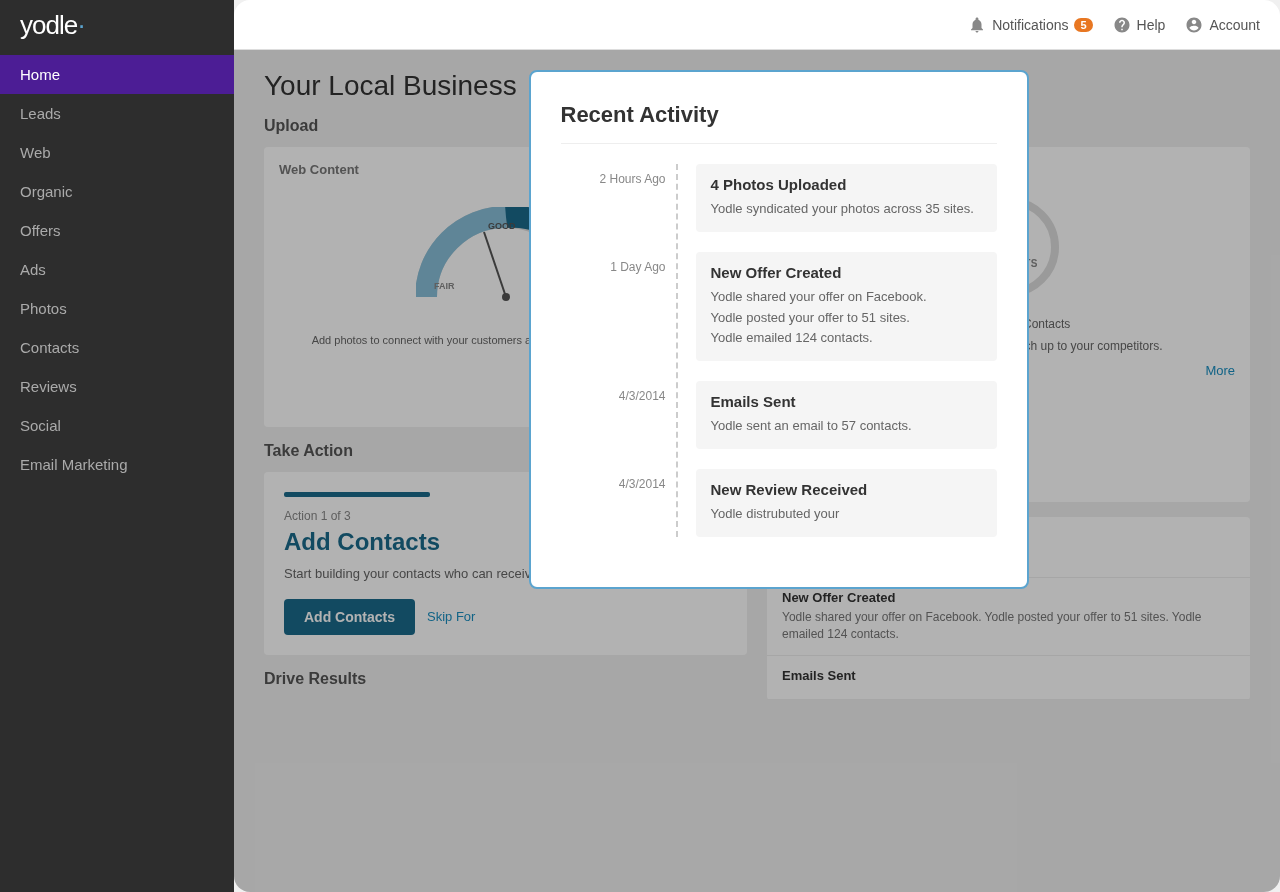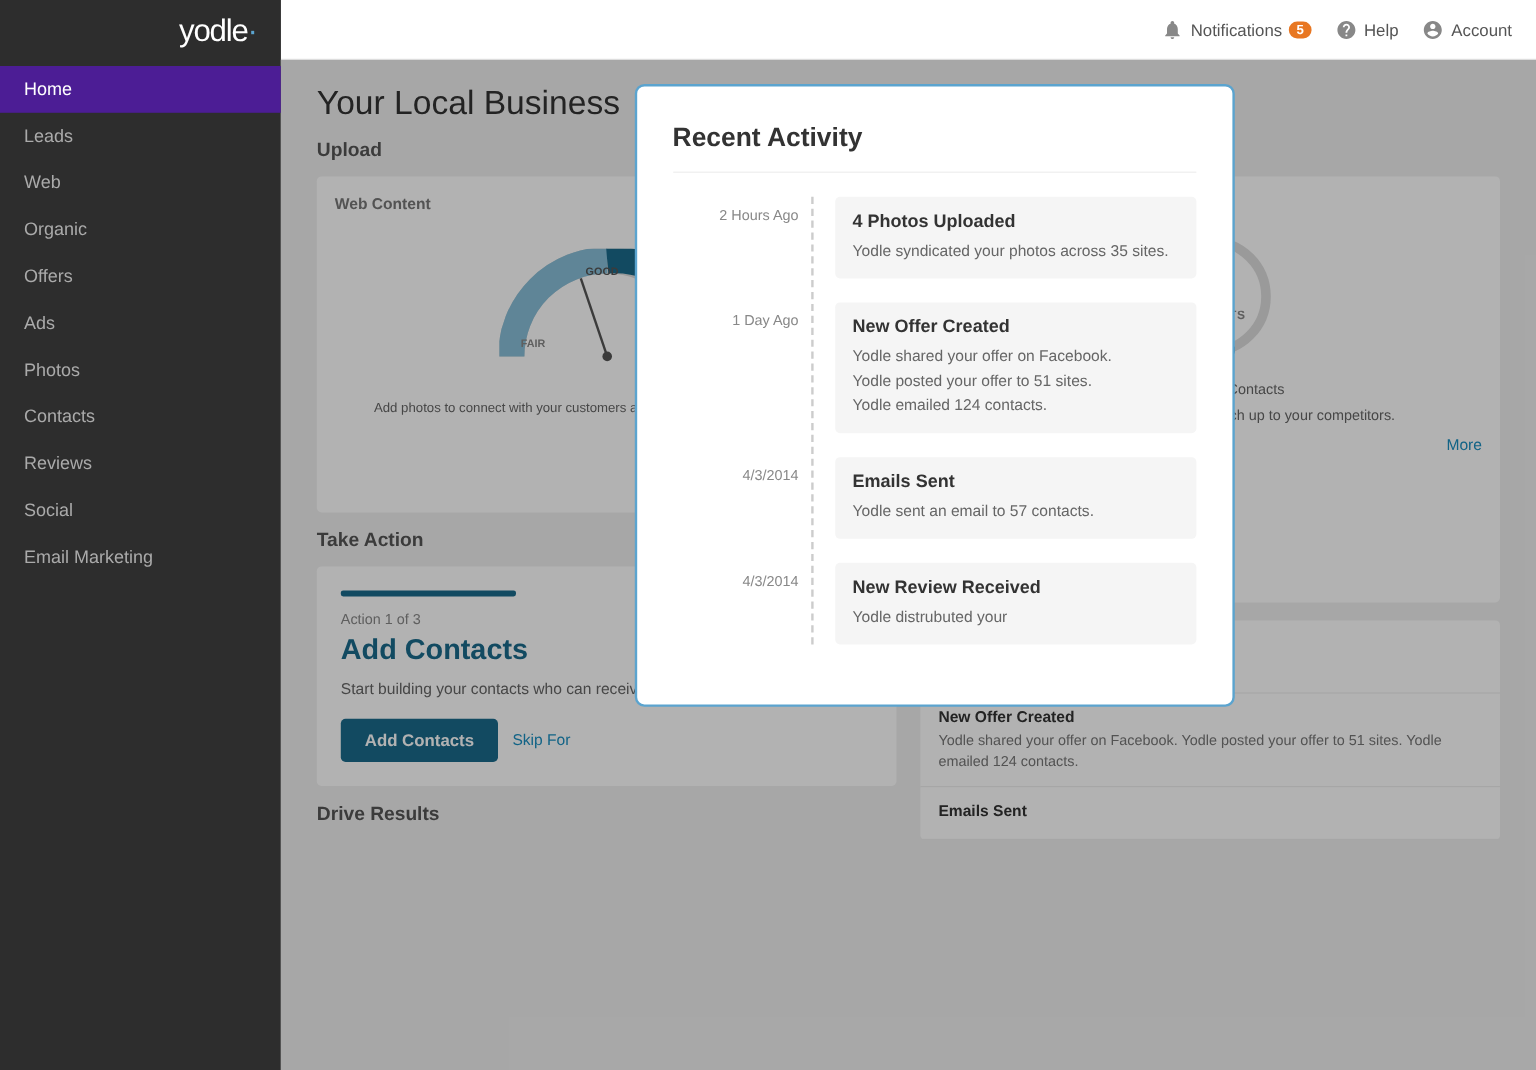--- a/index.html
+++ b/index.html
@@ -1,28 +1,28 @@
 <!DOCTYPE html>
 <html><head>
   <meta charset="utf-8">
   <style>
     * { margin: 0; padding: 0; box-sizing: border-box; }
     body { font-family: -apple-system, BlinkMacSystemFont, 'Segoe UI', Arial, sans-serif; background: #f0f0f0; display: flex; height: 892px; overflow: hidden; }
 
     
     .sidebar { width: 234px; min-width: 234px; background: #2d2d2d; display: flex; flex-direction: column; height: 100%; }
-    .sidebar-logo { background: #2d2d2d; padding: 12px 20px; height: 50px; display: flex; align-items: center; justify-content: flex-end; }
+    .sidebar-logo { background: #2d2d2d; padding: 12px 20px; height: 50px; display: flex; align-items: center; }
     .logo-text { color: #fff; font-size: 26px; font-weight: 300; letter-spacing: -1px; }
     .logo-dot { color: #5ba4cf; }
     .sidebar-nav { flex: 1; padding-top: 5px; }
     .nav-item { display: flex; align-items: center; padding: 11px 20px; color: #aaa; font-size: 15px; cursor: pointer; }
     .nav-item.active { background: #4c1d95; color: #fff; }
 
     
-    .main { flex: 1; display: flex; flex-direction: column; overflow: hidden; }
+    .main { flex: 1; display: flex; flex-direction: column; overflow: hidden; border-radius: 16px; }
 
     
     .topbar { height: 50px; background: #fff; border-bottom: 1px solid #ddd; display: flex; align-items: center; justify-content: flex-end; padding: 0 20px; gap: 20px; }
     .topbar-item { display: flex; align-items: center; gap: 6px; color: #555; font-size: 14px; cursor: pointer; }
     .topbar-item svg { width: 18px; height: 18px; fill: #888; }
     .notif-badge { background: #e87722; color: #fff; font-size: 11px; font-weight: bold; border-radius: 10px; padding: 1px 6px; }
 
     
     .page-content { flex: 1; overflow-y: auto; padding: 20px 30px; position: relative; }
     .page-title { font-size: 28px; font-weight: 500; color: #333; margin-bottom: 15px; }

